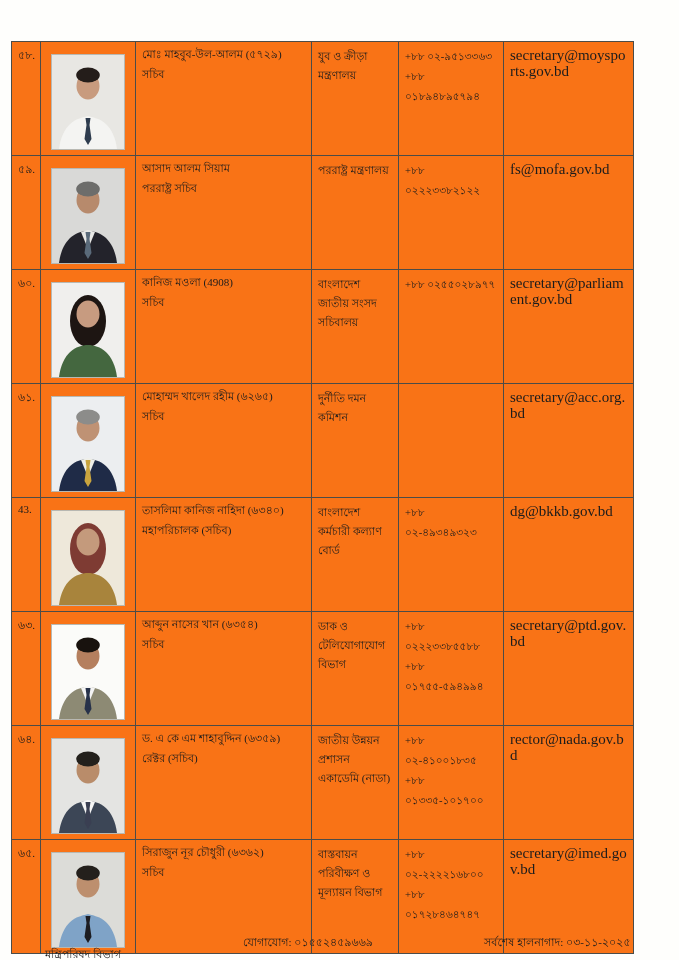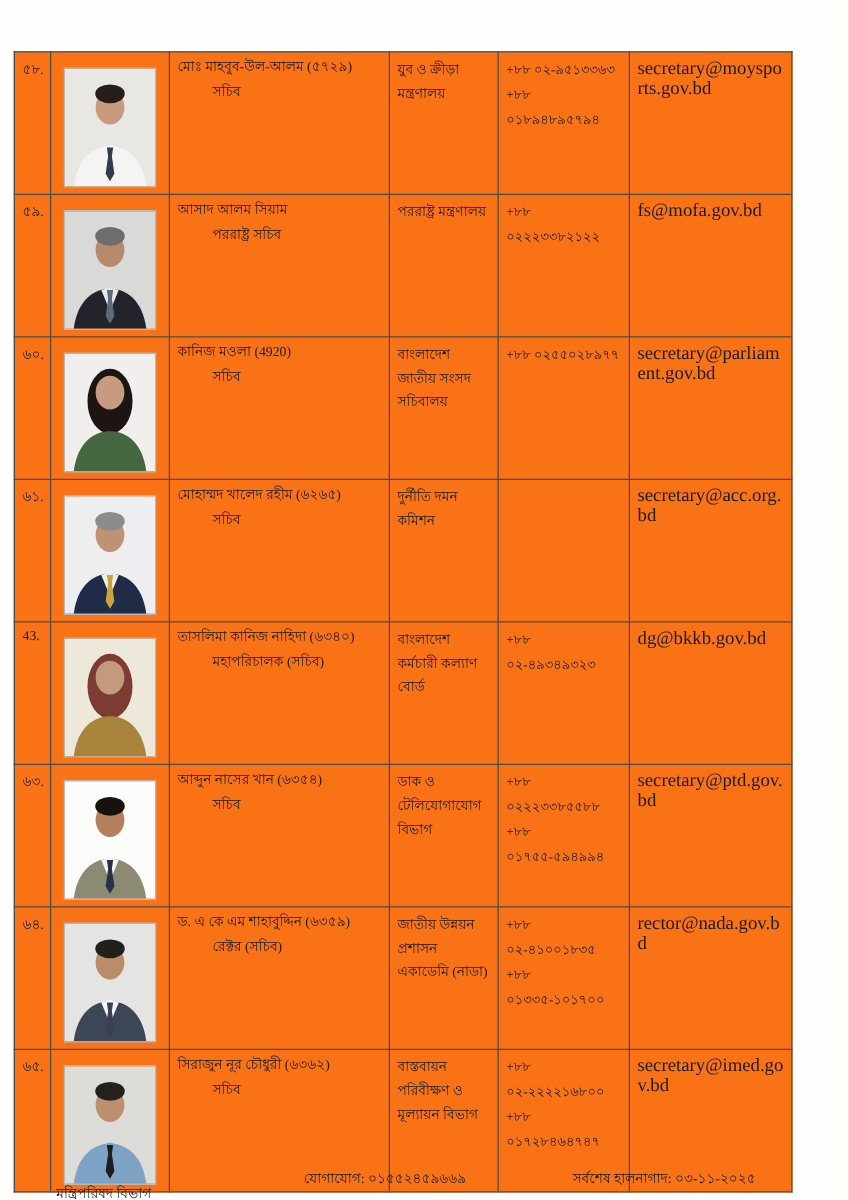--- a/index.html
+++ b/index.html
@@ -14,34 +14,34 @@
   }
   .doc-table td{
     border:1px solid #4c4c48;vertical-align:top;padding:5px 6px;
     overflow:hidden;
   }
   .doc-table tr{height:110px;}
   .c-serial{font-size:11px;padding-left:5px;}
   .c-photo{padding:0;}
   .c-name{font-size:11px;}
   .c-name .nm{margin-bottom:5px;line-height:15px;font-family:Liberation Serif, serif;}
-  .c-name .dg{line-height:15px;margin-left:28px;}
+  .c-name .dg{line-height:15px;}
   .c-office{font-size:11px;line-height:19px;}
   .c-phone{font-size:10.5px;line-height:20px;margin-left:11px;}
   .c-email{font-size:15px;line-height:16px;}
   .c-email span{word-break:break-all;}
   .avatar{width:72px;height:94px;display:block;margin:7px auto 0;
     border:1px solid #b8b8b2;}
   .avatar .hood{display:none;}
   .avatar.hijab .hood{display:inline;}
   .avatar.hijab .haircap,.avatar.hijab .shirtv,.avatar.hijab .tie{display:none;}
   .page-footer{position:absolute;left:0;top:934px;width:679px;font-size:11px;}
   .page-footer .f-org{position:absolute;left:45px;top:12px;}
   .page-footer .f-contact{position:absolute;left:243px;top:0;}
-  .page-footer .f-updated{position:absolute;left:458px;top:0;}
+  .page-footer .f-updated{position:absolute;left:484px;top:0;}
 </style>
 </head>
 <body>
 
 <table class="doc-table">
   <colgroup>
     <col style="width:29px">
       <col style="width:95px">
       <col style="width:176px">
     <col style="width:87px">
@@ -111,21 +111,21 @@
           <rect x="0" y="0" width="72" height="94" fill="#f0efed"></rect>
           <ellipse class="hood" cx="36" cy="38" rx="18" ry="26" fill="#1d1512"></ellipse>
           <ellipse class="head" cx="36" cy="31" rx="11.5" ry="13.5" fill="#c79b80"></ellipse>
           <ellipse class="haircap" cx="36" cy="20" rx="11.8" ry="7.5" fill="#1d1512"></ellipse>
           <path class="body" d="M7,94 C10,70 24,62 36,62 C48,62 62,70 65,94 Z" fill="#44673f"></path>
           <polygon class="shirtv" points="29,63 36,80 43,63 36,61" fill="#44673f"></polygon>
           <polygon class="tie" points="33.5,63 38.5,63 37.5,70 39.5,84 36,90 32.5,84 34.5,70" fill="#44673f"></polygon>
         </svg>
       </td>
       <td class="c-name">
-        <div class="nm">কানিজ মওলা (4920)</div>
+        <div class="nm">কানিজ মওলা (4908)</div>
         <div class="dg">সচিব</div>
       </td>
       <td class="c-office">
           <div>বাংলাদেশ জাতীয় সংসদ সচিবালয়</div>
         </td>
       <td class="c-phone">
         <div>+৮৮ ০২৫৫০২৮৯৭৭</div>
         <div></div>
       </td>
       <td class="c-email"><span>secretary@parliament.gov.bd</span></td>

